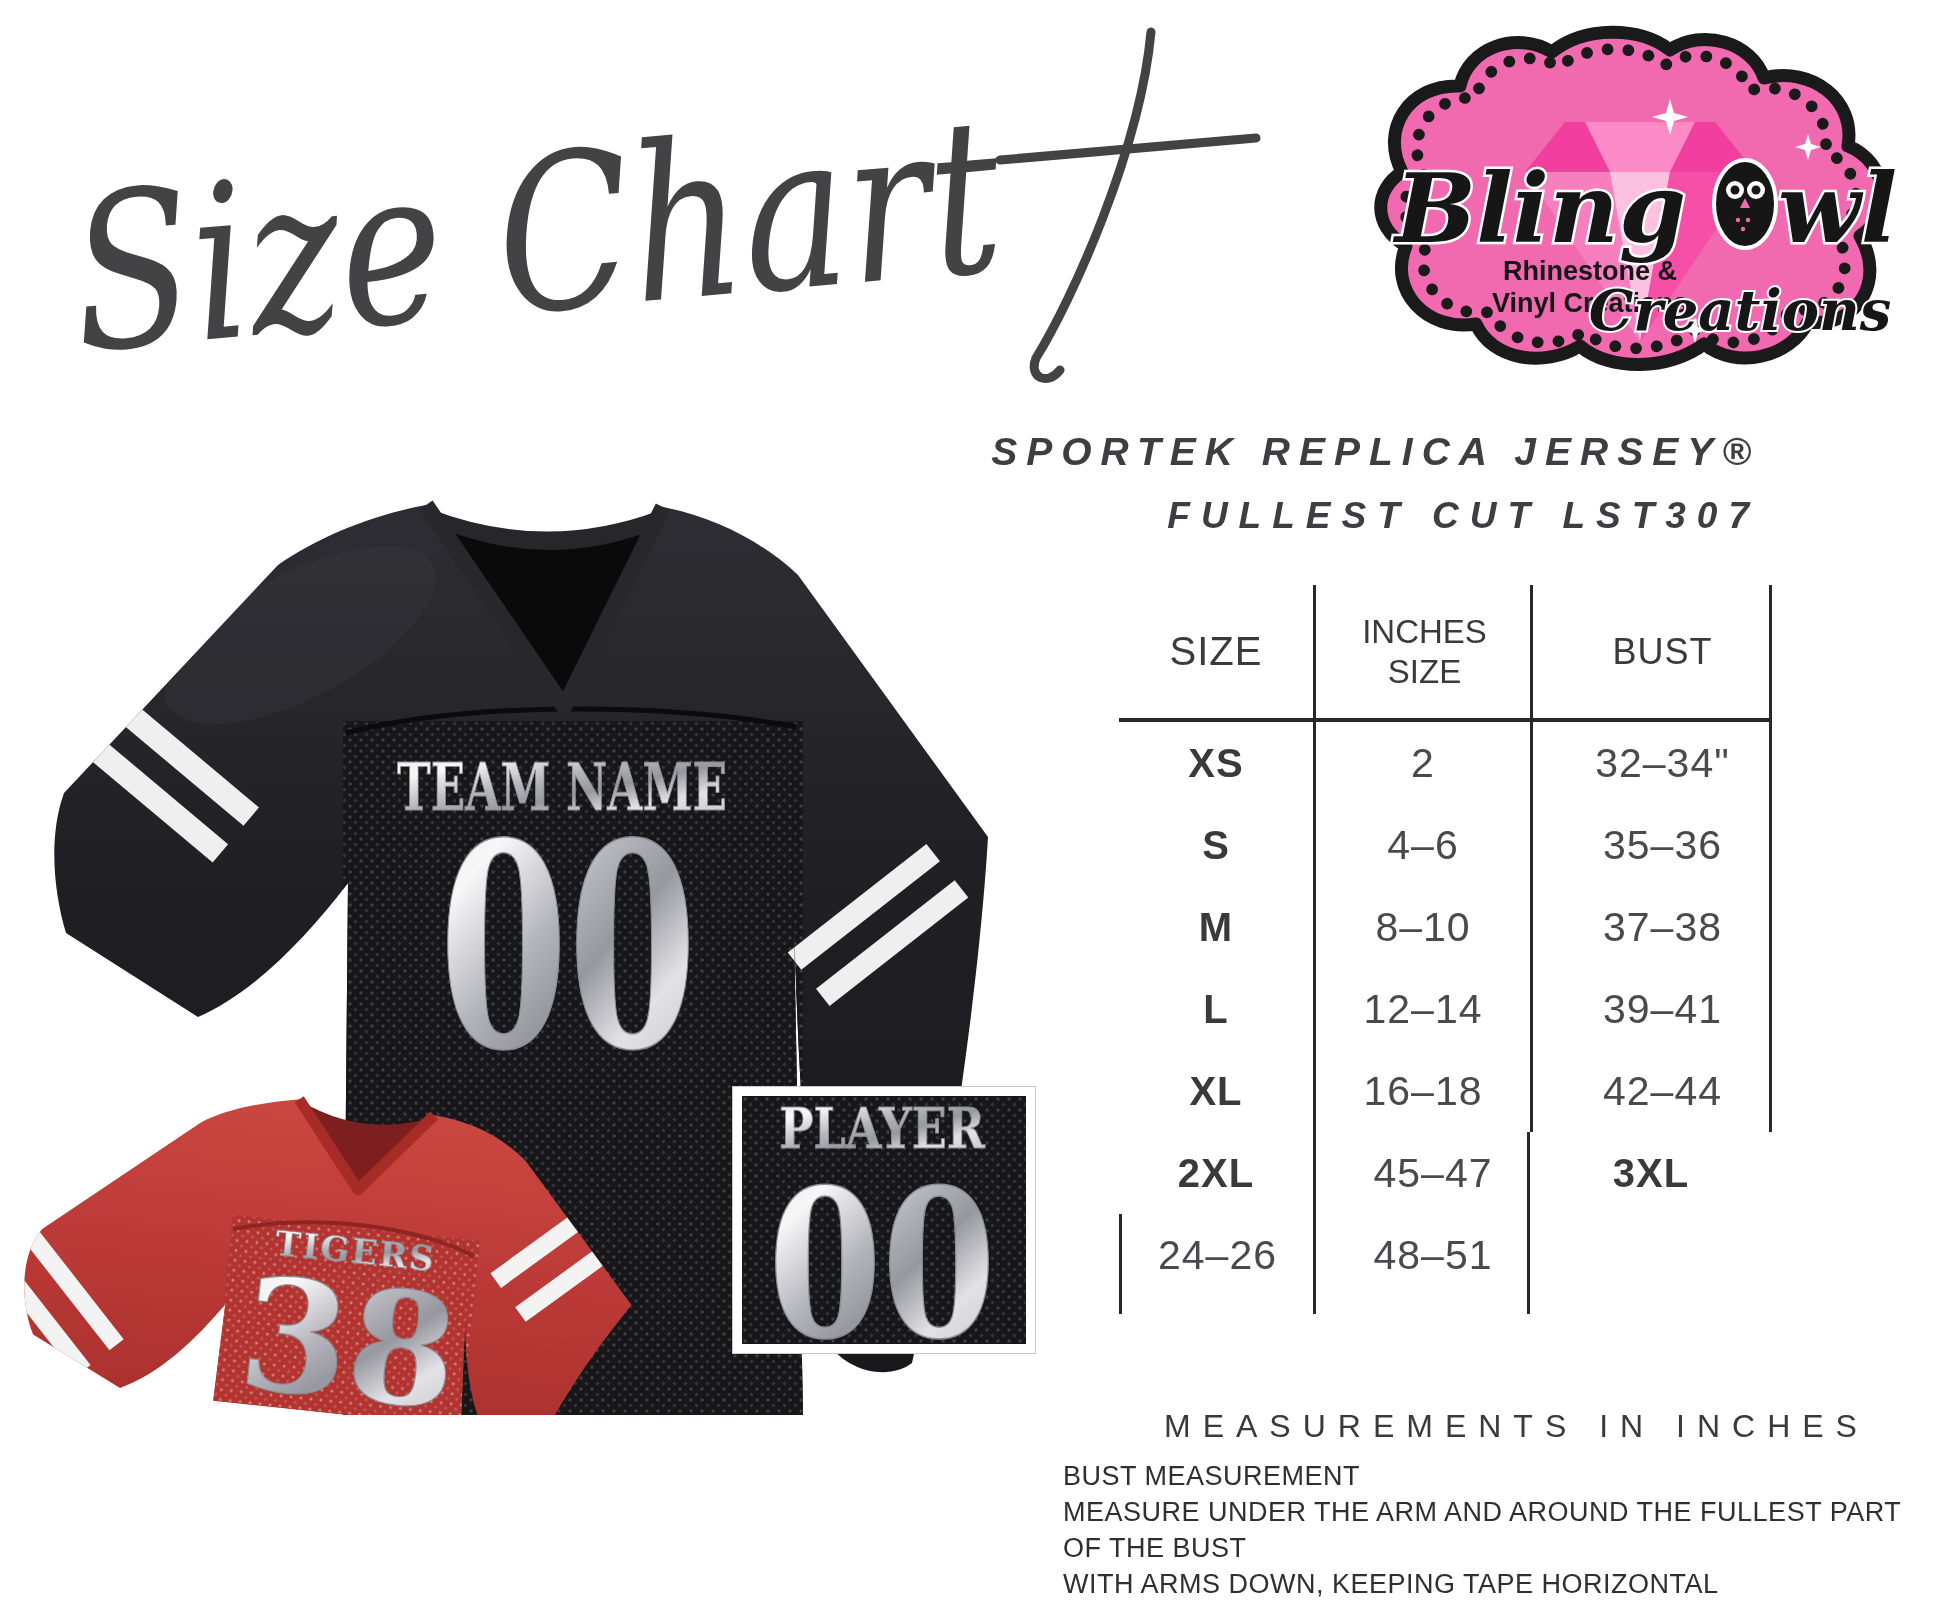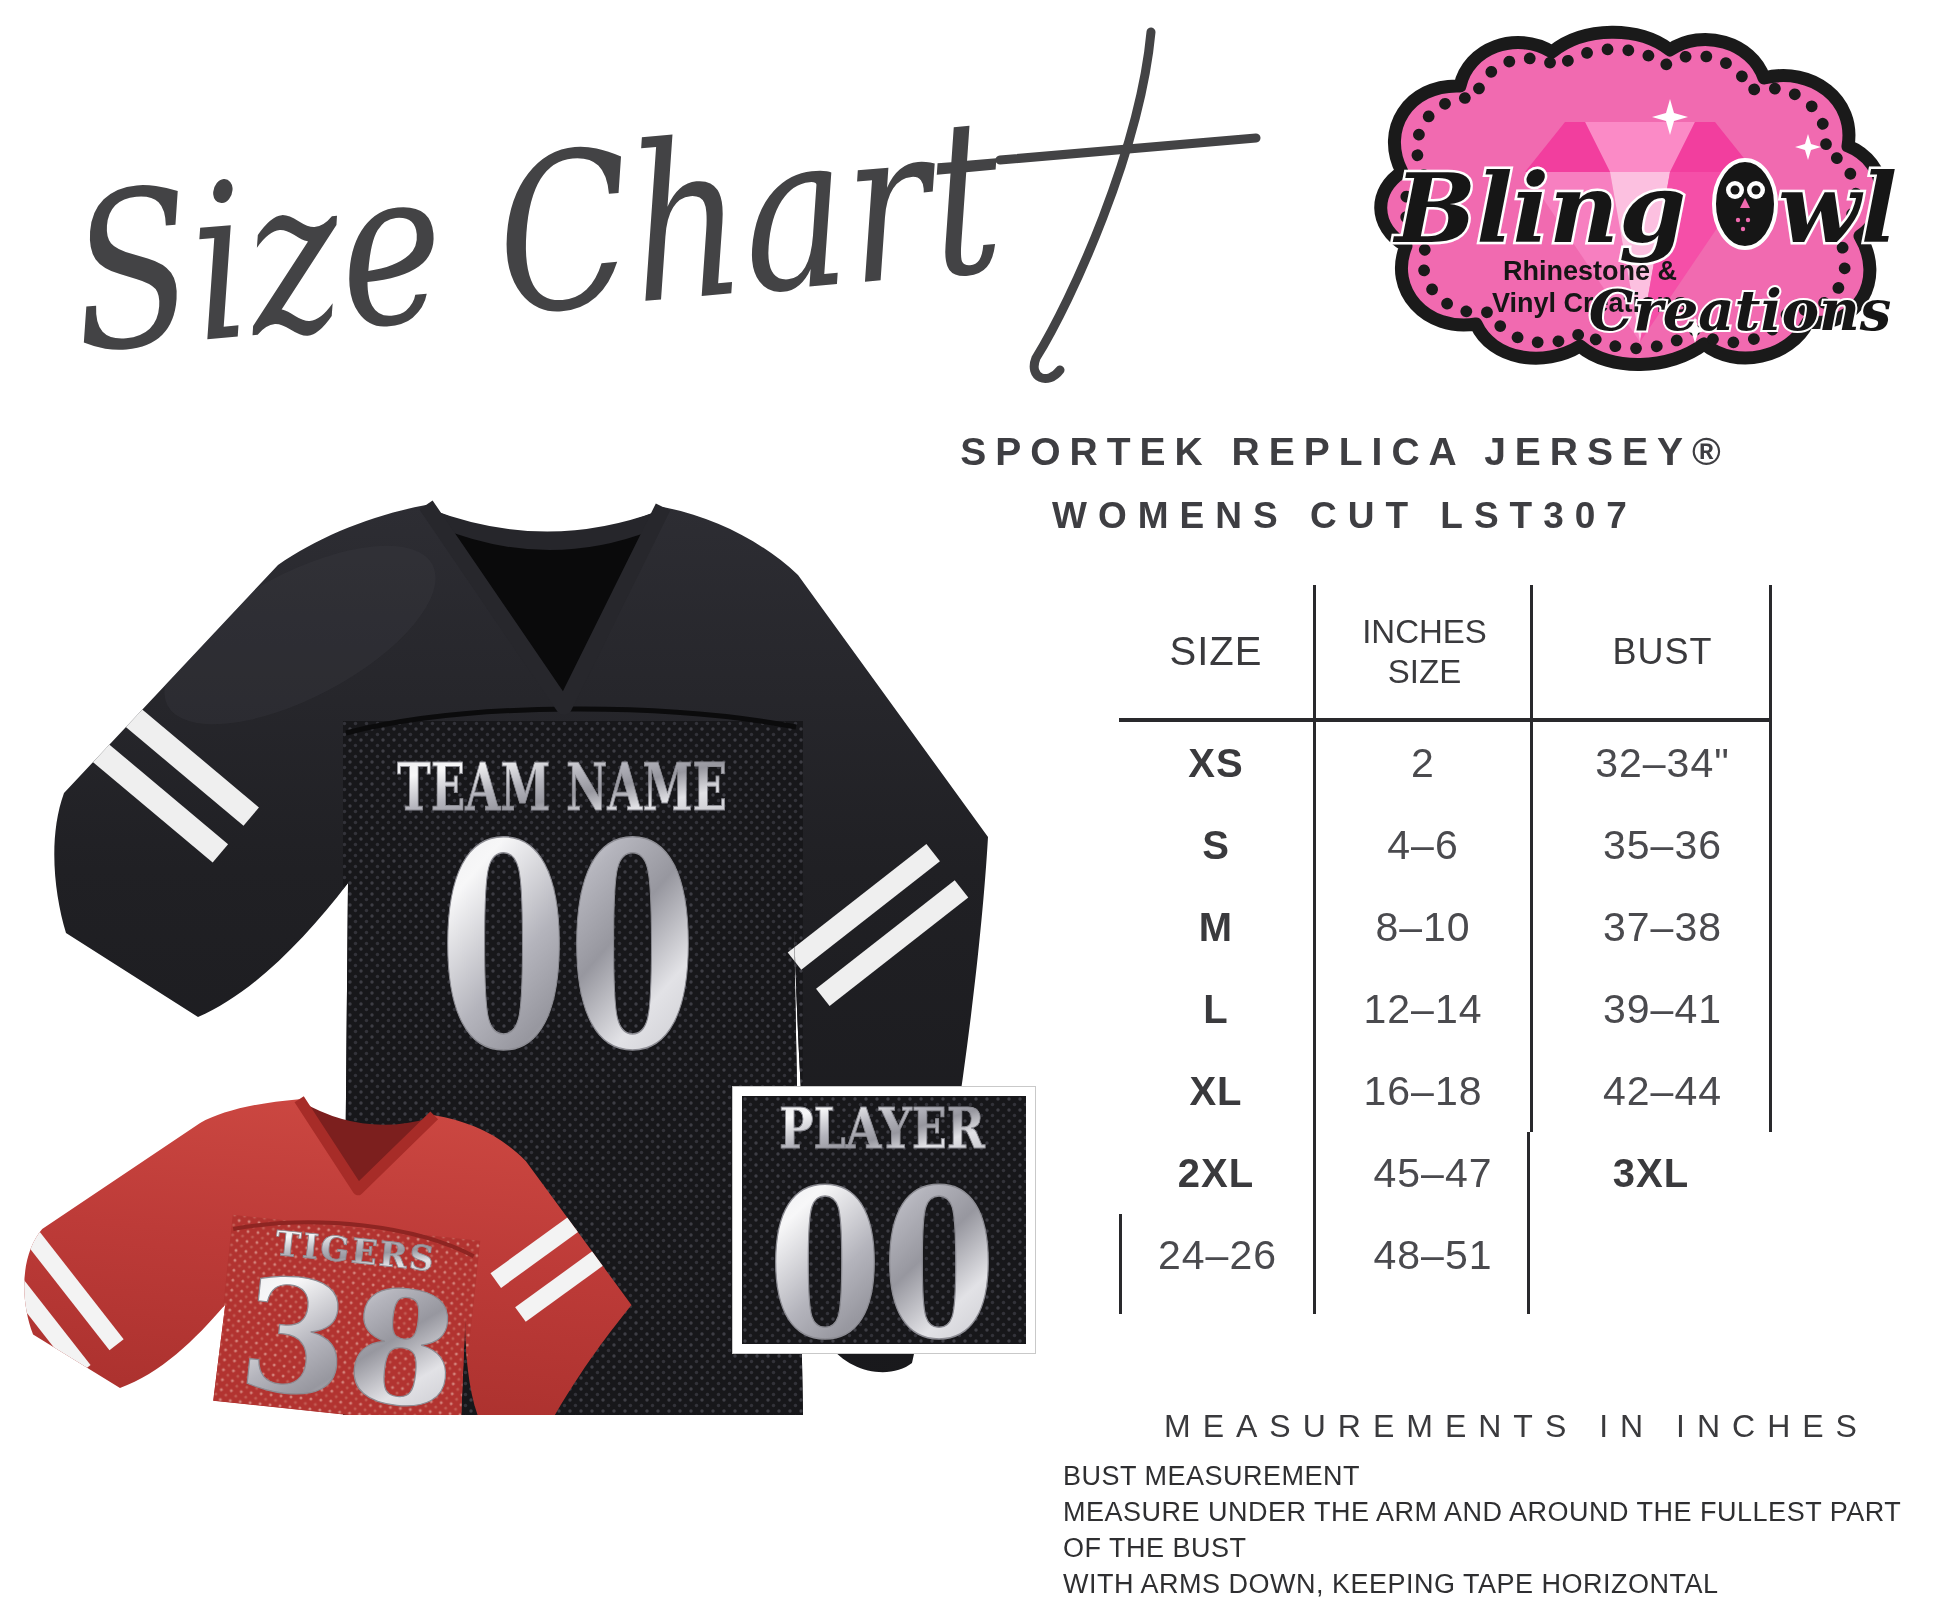--- a/index.html
+++ b/index.html
@@ -8,21 +8,21 @@
   .abs{position:absolute;}
   svg{display:block;overflow:visible;}
 
   
   .script-wrap{left:60px;top:20px;width:1010px;height:400px;}
 
   
   .logo-wrap{left:1340px;top:22px;width:560px;height:350px;}
 
   
-  .title-block{left:930px;top:430px;width:830px;text-align:center;}
+  .title-block{left:930px;top:430px;width:830px;text-align:right;font-style:italic;}
   .title-line1{font-size:39px;font-weight:bold;letter-spacing:9px;color:#3e3e42;white-space:nowrap;}
   .title-line2{font-size:37px;font-weight:bold;letter-spacing:11px;color:#3e3e42;margin-top:21px;white-space:nowrap;}
 
   
   .size-table{left:1119px;top:585px;display:grid;grid-template-columns:194px 217px 242px;}
   .cell{display:flex;align-items:center;justify-content:center;text-align:center;}
   .th{height:133px;border-bottom:4px solid #29292c;font-weight:normal;color:#3a3a3d;}
   .th-size{font-size:40px;letter-spacing:1px;}
   .th-womens{font-size:33px;line-height:40px;width:100%;}
   .th-womens span{display:block;width:150px;margin:0 auto;}
@@ -122,21 +122,21 @@
       <circle cx="403" cy="207" r="2.2" fill="#f16ab0"></circle>
     </g>
     <text x="438" y="220" font-family="'DejaVu Serif',serif" font-style="italic" font-weight="bold" font-size="96" fill="#161616" stroke="#ffffff" stroke-width="5" paint-order="stroke">wl</text>
     <text x="250" y="258" text-anchor="middle" font-family="'Liberation Sans',sans-serif" font-weight="bold" font-size="27" fill="#161616">Rhinestone &amp;</text>
     <text x="250" y="290" text-anchor="middle" font-family="'Liberation Sans',sans-serif" font-weight="bold" font-size="27" fill="#161616">Vinyl Creations</text>
     <text x="400" y="308" text-anchor="middle" font-family="'DejaVu Serif',serif" font-style="italic" font-weight="bold" font-size="56" fill="#161616" stroke="#ffffff" stroke-width="4" paint-order="stroke">Creations</text>
   </svg>
 
   <div class="abs title-block">
     <div class="title-line1">SPORTEK REPLICA JERSEY®</div>
-    <div class="title-line2">WOMENS CUT LST307</div>
+    <div class="title-line2">FULLEST CUT LST307</div>
   </div>
 
   <div class="abs size-table">
     <div class="cell th th-size">SIZE</div>
     <div class="cell th th-womens col2">
       <span>INCHES SIZE</span>
     </div>
     <div class="cell th th-bust col3">BUST</div>
 
     <div class="cell td td-label">XS</div>

